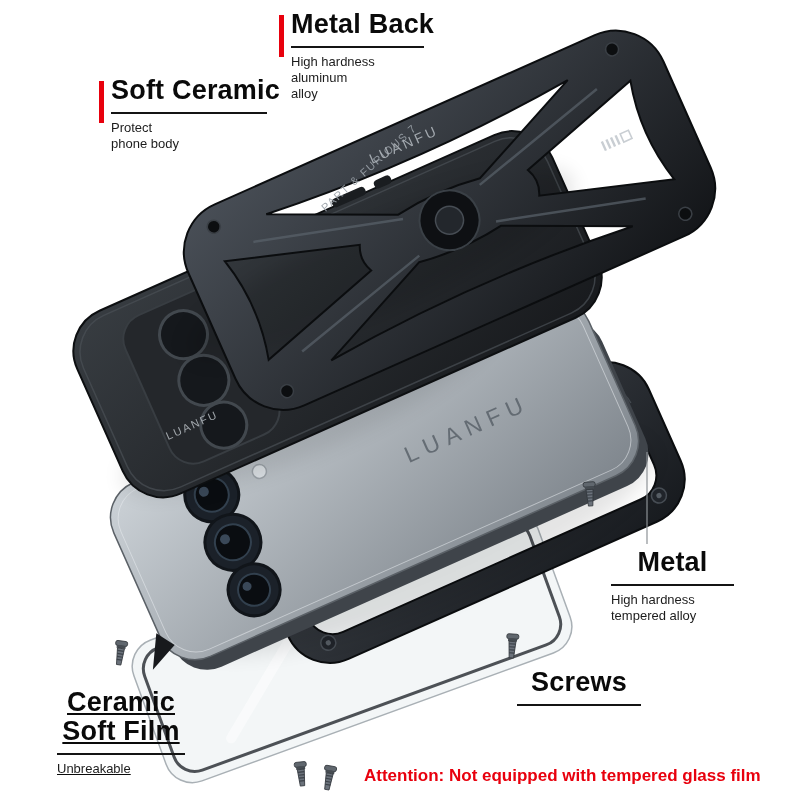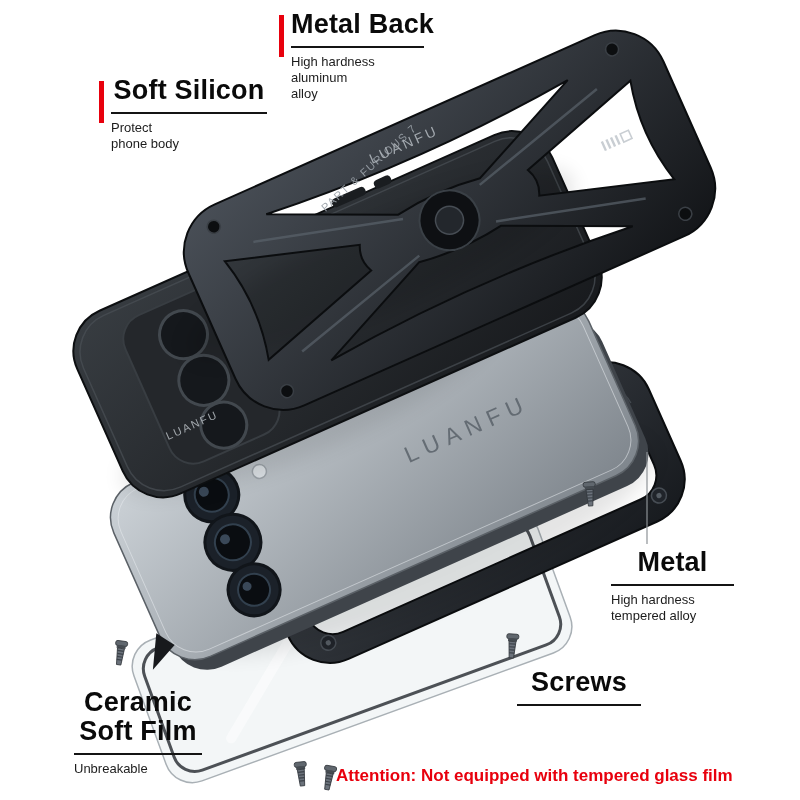--- a/index.html
+++ b/index.html
@@ -162,21 +162,21 @@
     <div class="sep" style="width:133px;"></div>
     <div class="desc">
       <div>High hardness</div>
       <div>aluminum</div>
       <div>alloy</div>
     </div>
   </div>
 
   <div class="callout" style="left:111px;top:76px;">
     <div class="redbar" style="left:-12px;top:5px;height:42px;"></div>
-    <div class="title">Soft Silicon</div>
+    <div class="title">Soft Ceramic</div>
     <div class="sep" style="width:156px;"></div>
     <div class="desc">
       <div>Protect</div>
       <div>phone body</div>
     </div>
   </div>
 
   <div class="callout" style="left:611px;top:548px;">
     <div class="title">Metal</div>
     <div class="sep" style="width:123px;"></div>
@@ -184,24 +184,24 @@
       <div>High hardness</div>
       <div>tempered alloy</div>
     </div>
   </div>
 
   <div class="callout" style="left:517px;top:668px;">
     <div class="title">Screws</div>
     <div class="sep" style="width:124px;"></div>
   </div>
 
-  <div class="callout" style="left:74px;top:688px;">
+  <div class="callout" style="left:57px;top:688px;text-decoration:underline;">
     <div class="title">Ceramic</div>
     <div class="title">Soft Film</div>
     <div class="sep" style="width:128px;"></div>
     <div class="desc">
       <div>Unbreakable</div>
     </div>
   </div>
 
-  <div class="attention" style="left:336px;top:766px;">Attention: Not equipped with tempered glass film</div>
+  <div class="attention" style="left:364px;top:766px;">Attention: Not equipped with tempered glass film</div>
 
 </div>
 
 </body></html>

